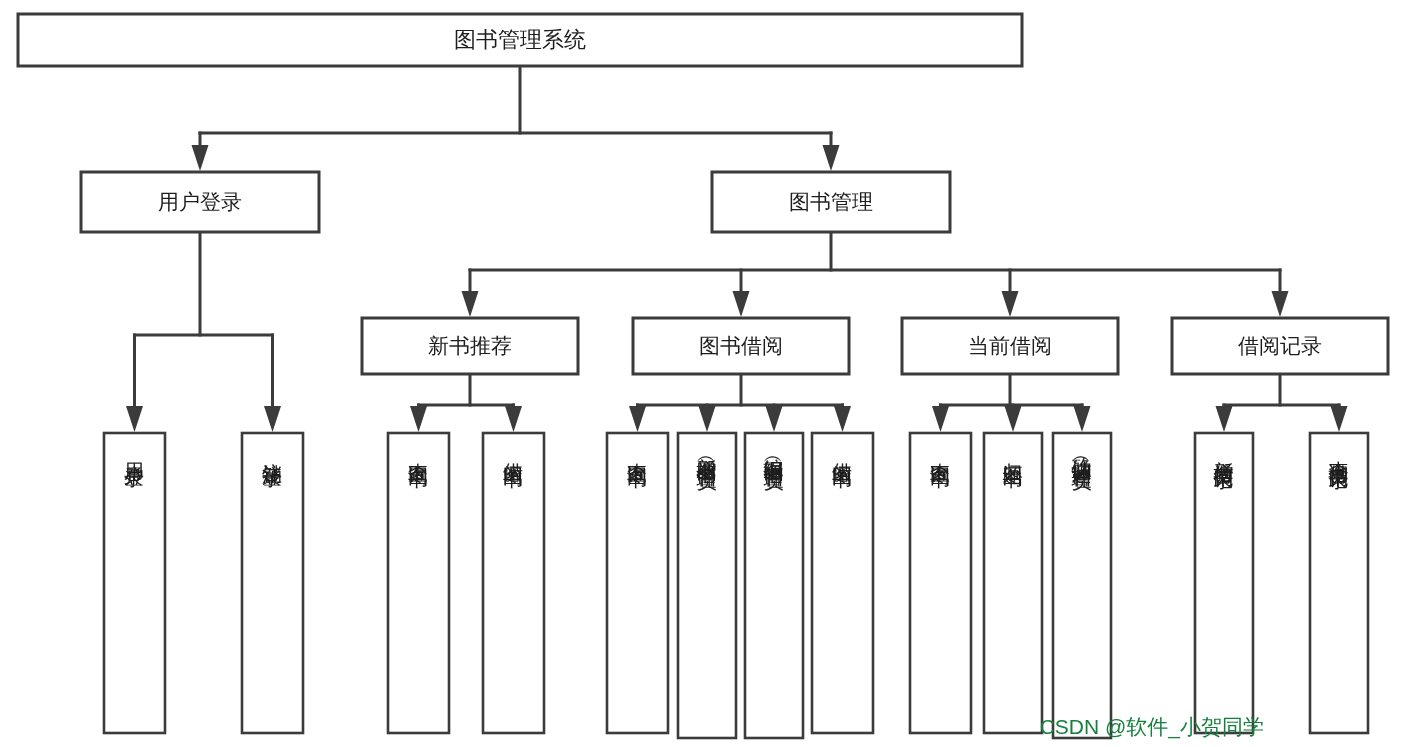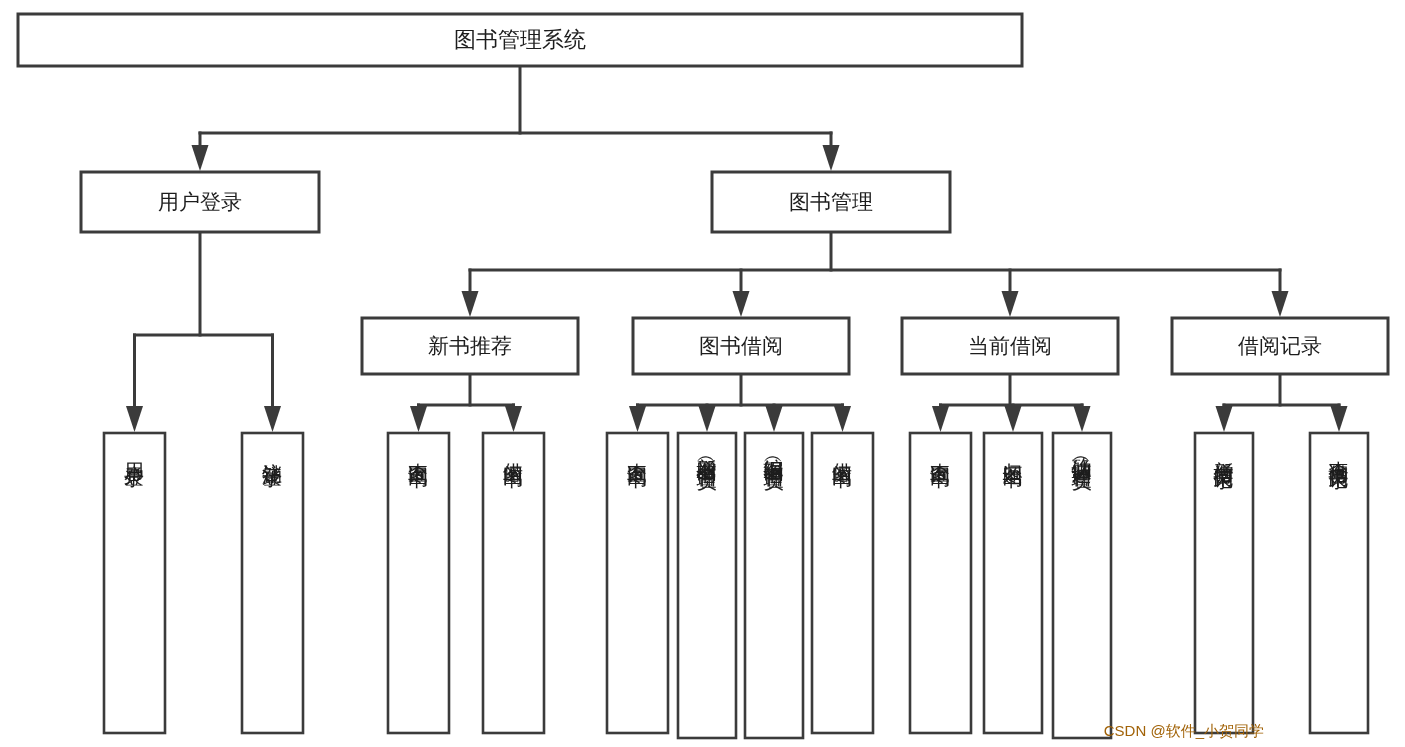--- a/index.html
+++ b/index.html
@@ -61,22 +61,22 @@
     dominant-baseline: central;
   }
   .node-label.root {
     font-size: 22px;
   }
   .watermark {
     position: absolute;
     right: 8px;
     bottom: 6px;
     font-family: "Liberation Sans", "DejaVu Sans", sans-serif;
-    font-size: 15px;
-    color: #a16207;
+    font-size: 21px;
+    color: #15803d;
     white-space: nowrap;
     pointer-events: none;
   }
 </style>
 </head>
 <body>
 
 <div id="diagram-root">
   <svg id="tree-svg" viewBox="0 0 1405 747" preserveAspectRatio="none" aria-hidden="true">
     <g id="edges-layer">

